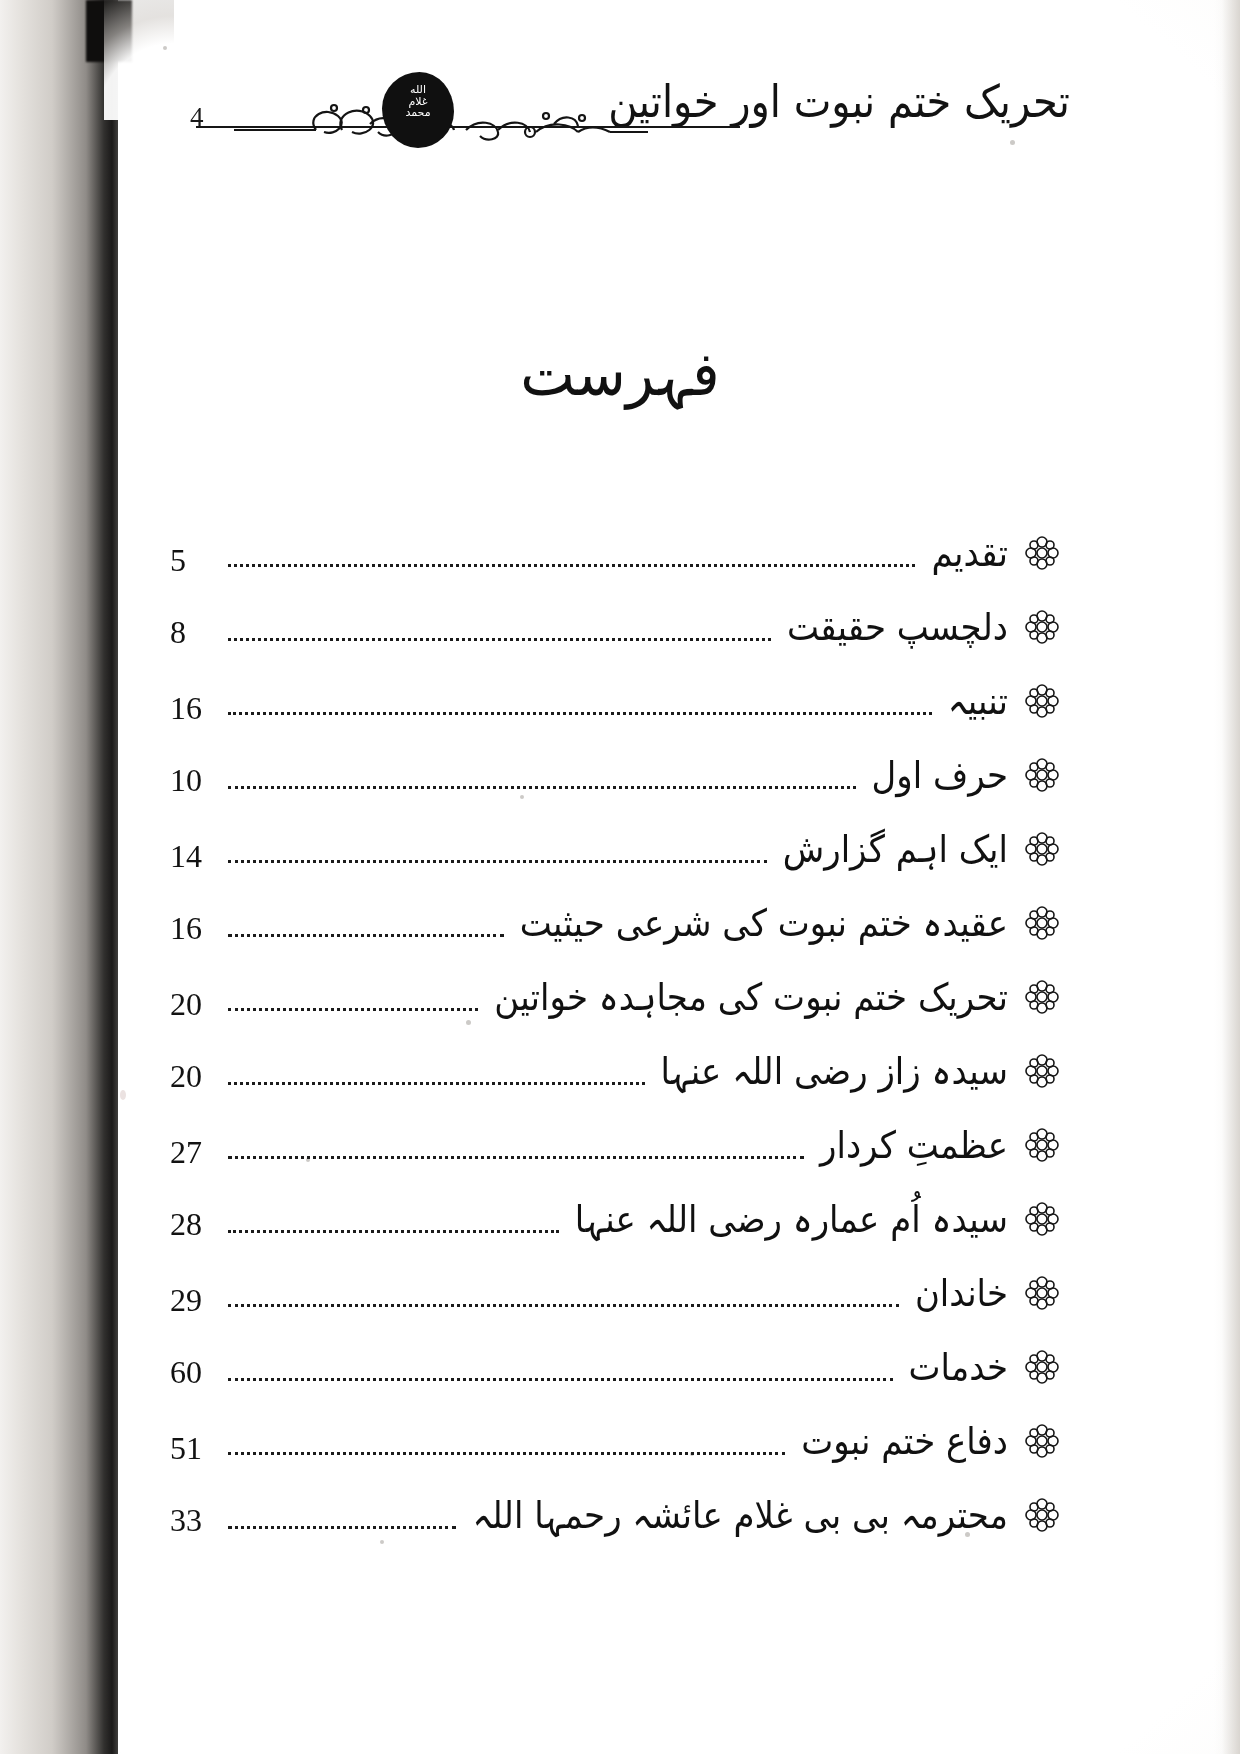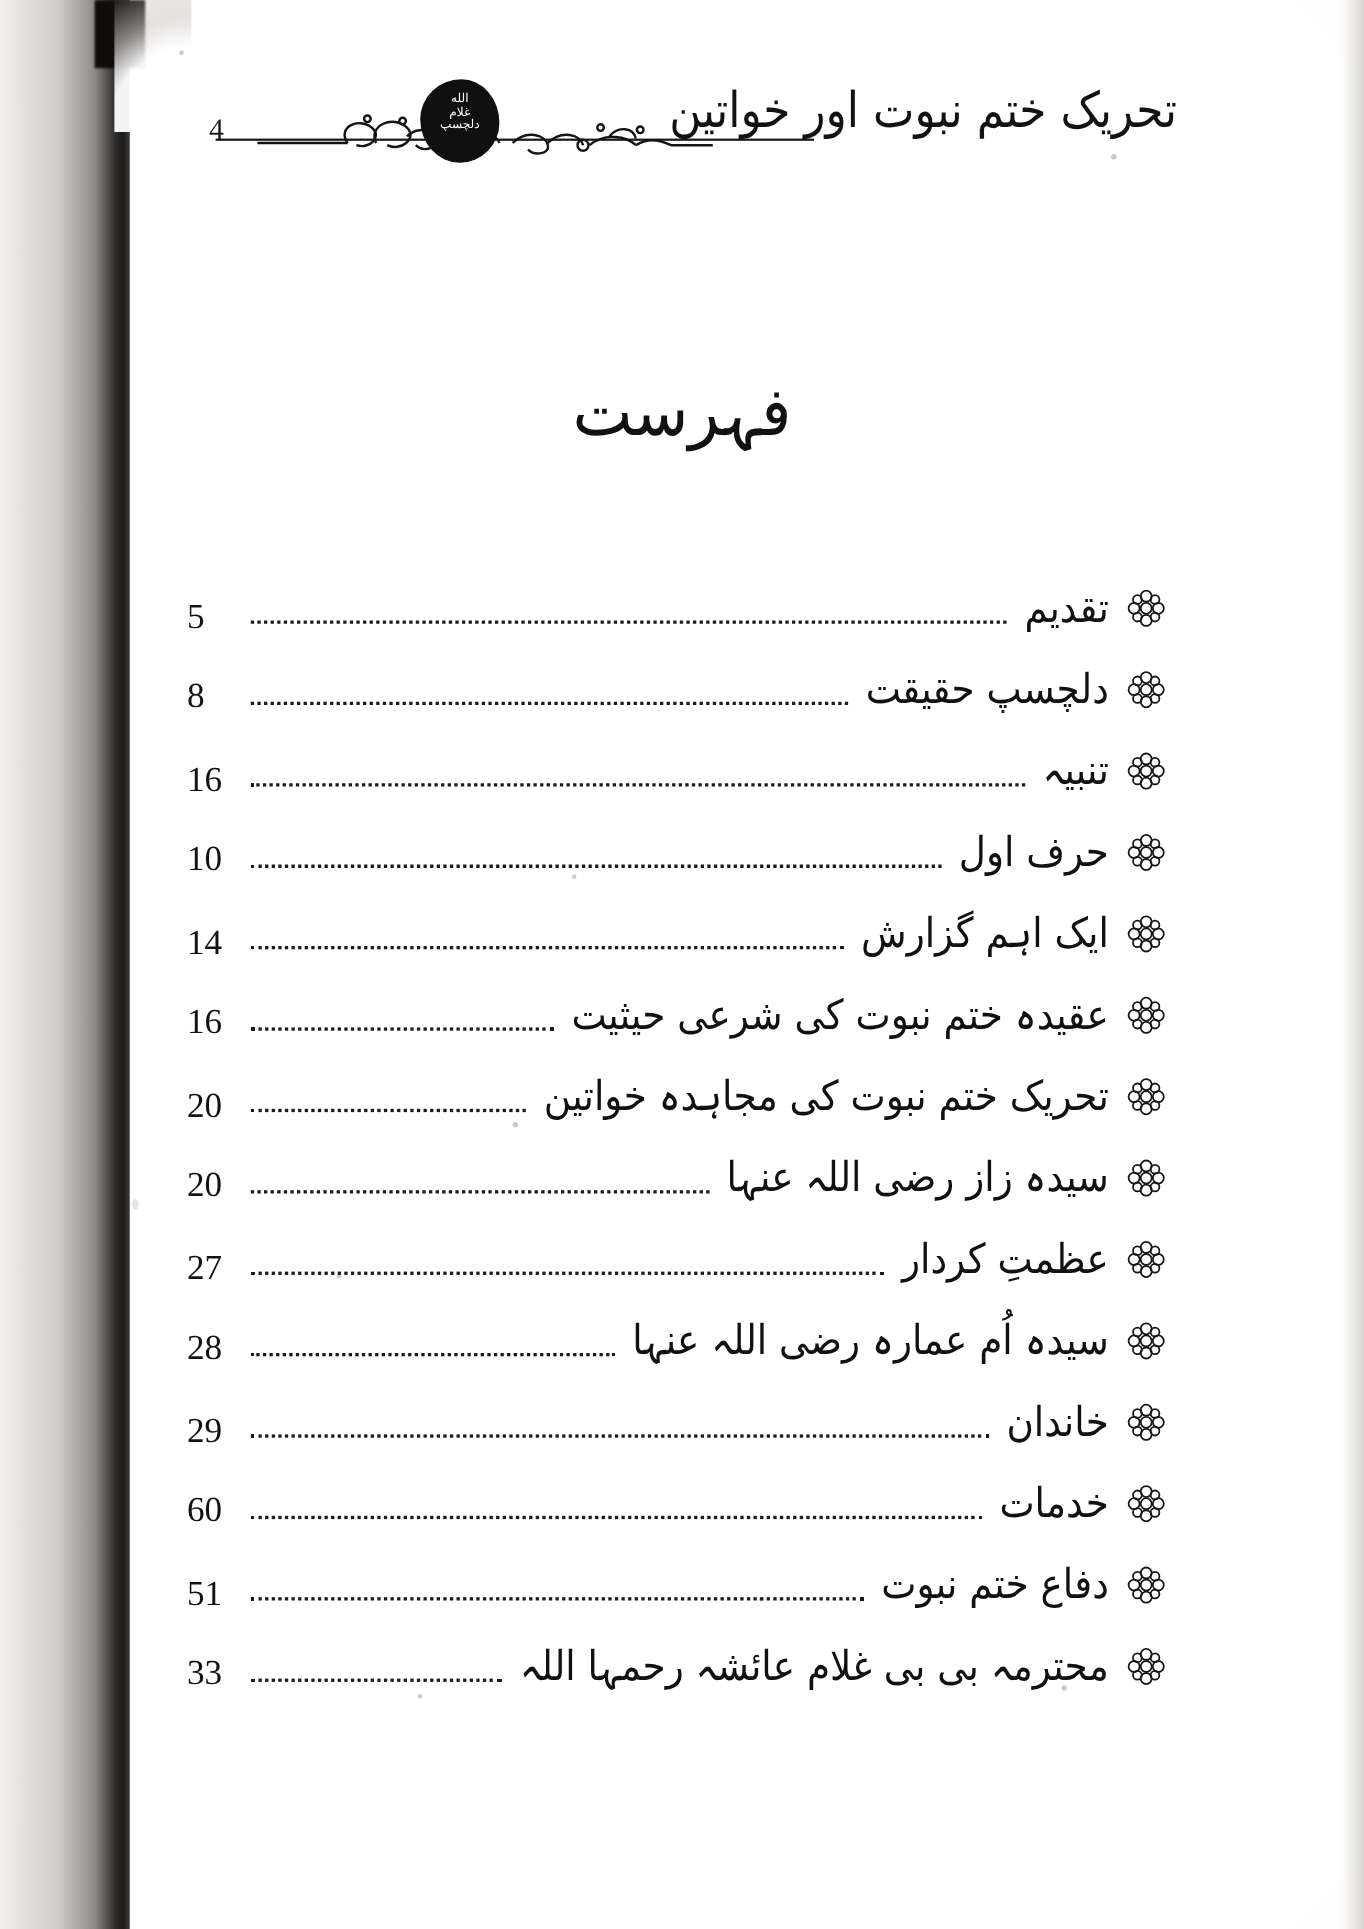--- a/index.html
+++ b/index.html
@@ -250,21 +250,21 @@
       <path d="M380 42 L 418 42"></path>
       <circle cx="316" cy="26" r="3"></circle>
       <circle cx="352" cy="28" r="3"></circle>
       <path d="M324 34 C 332 24, 346 26, 348 36"></path>
     </svg>
   </div>
 
   <div class="seal">
     <span>الله</span>
     <span>غلام</span>
-    <span>دلچسپ</span>
+    <span>محمد</span>
   </div>
 </div>
 
 <div class="fehrist-title">فہرست</div>
 
 <div class="toc">
 
   <div class="toc-row">
     <span class="flower">
       <svg width="40" height="40" viewBox="0 0 40 40" stroke="#161616" stroke-width="1.6" fill="none">

